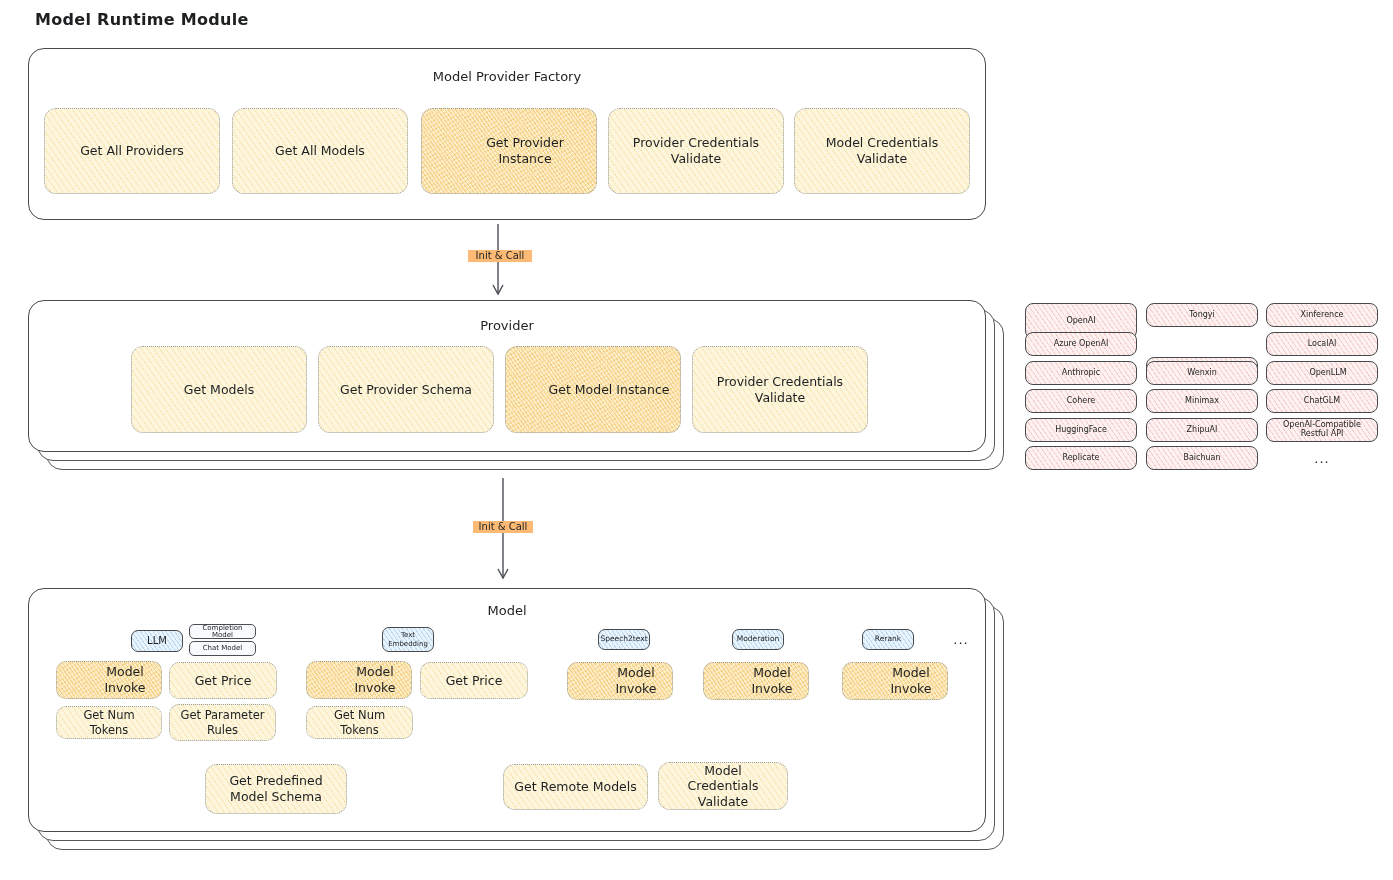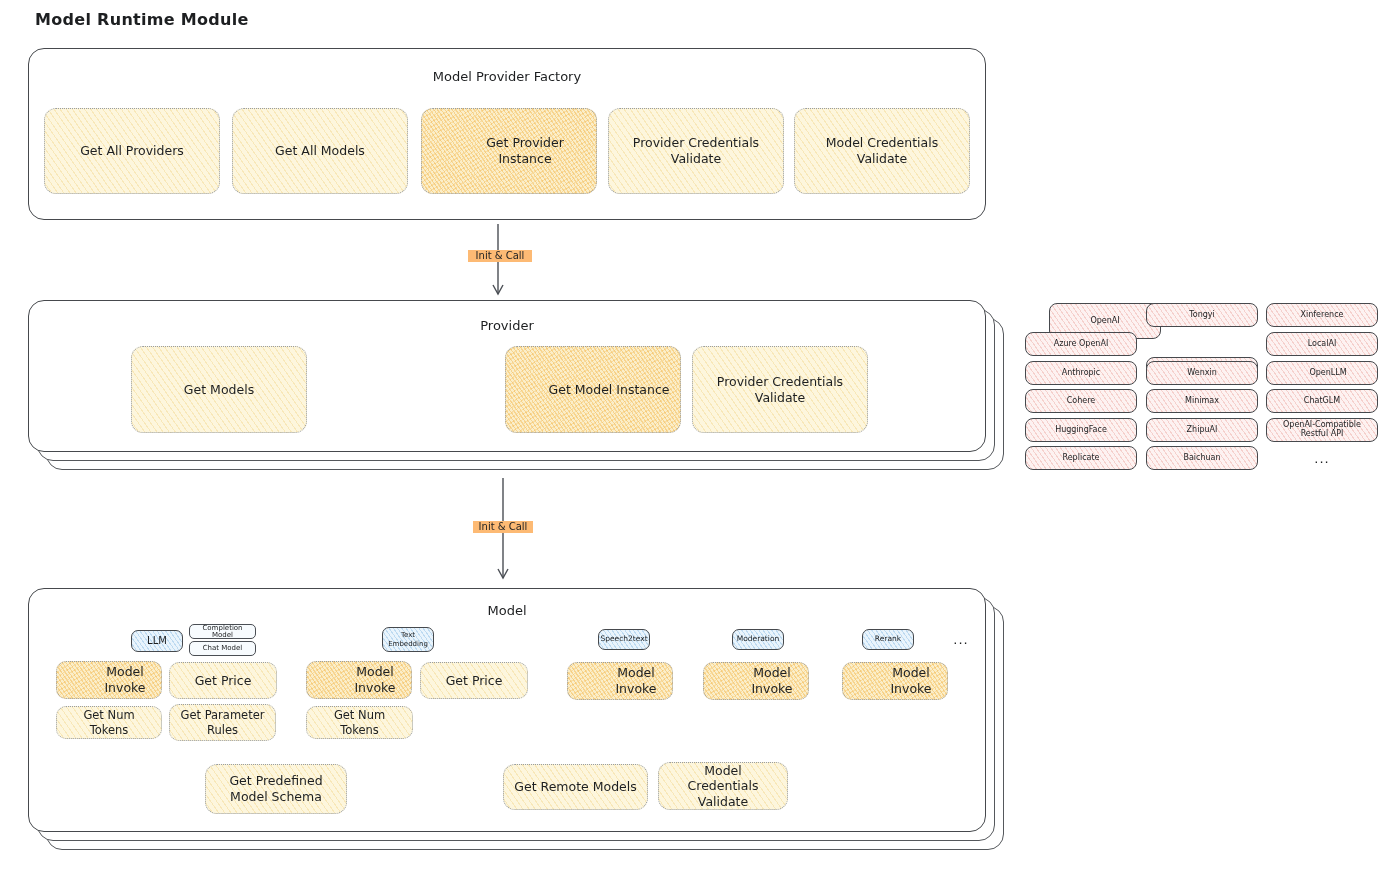--- a/index.html
+++ b/index.html
@@ -73,26 +73,27 @@
   <line x1="12" y1="0" x2="12" y2="70"></line>
   <polyline points="7,61 12,70 17,61"></polyline>
 </svg>
 <div class="abs arrow-label" style="left:468px;top:250px;width:64px;">Init &amp; Call</div>
 
 <div class="abs stacklayer" style="left:46px;top:318px;width:958px;height:152px;"></div>
 <div class="abs stacklayer" style="left:37px;top:309px;width:958px;height:152px;"></div>
 <div class="abs bigbox" style="left:28px;top:300px;width:958px;height:152px;">
   <div class="abs boxtitle" style="top:17px;">Provider</div>
   <div class="abs btn fill-yellow" style="left:102px;top:45px;width:176px;height:87px;">Get Models</div>
+  <div class="abs btn fill-yellow" style="left:289px;top:45px;width:176px;height:87px;">Get Provider Schema</div>
   <div class="abs btn fill-orange" style="left:476px;top:45px;width:176px;height:87px;">Get Model Instance</div>
   <div class="abs btn fill-yellow" style="left:663px;top:45px;width:176px;height:87px;">Provider Credentials Validate</div>
 </div>
 
 <div class="abs" style="left:1025px;top:300px;width:354px;height:172px;">
-  <div class="abs pill" style="left:0px;top:3px;width:112px;height:36px;margin-left:24px;">OpenAI</div>
+  <div class="abs pill" style="left:0px;top:3px;width:112px;height:36px;">OpenAI</div>
   <div class="abs pill" style="left:121px;top:3px;width:112px;height:24px;">Tongyi</div>
   <div class="abs pill" style="left:241px;top:3px;width:112px;height:24px;">Xinference</div>
 
   <div class="abs pill" style="left:0px;top:32px;width:112px;height:24px;">Azure OpenAI</div>
   <div class="abs pill" style="left:121px;top:32px;width:112px;height:24px;margin-top:25px;">Spark</div>
   <div class="abs pill" style="left:241px;top:32px;width:112px;height:24px;">LocalAI</div>
 
   <div class="abs pill" style="left:0px;top:61px;width:112px;height:24px;">Anthropic</div>
   <div class="abs pill" style="left:121px;top:61px;width:112px;height:24px;">Wenxin</div>
   <div class="abs pill" style="left:241px;top:61px;width:112px;height:24px;padding-left:15px;">OpenLLM</div>

